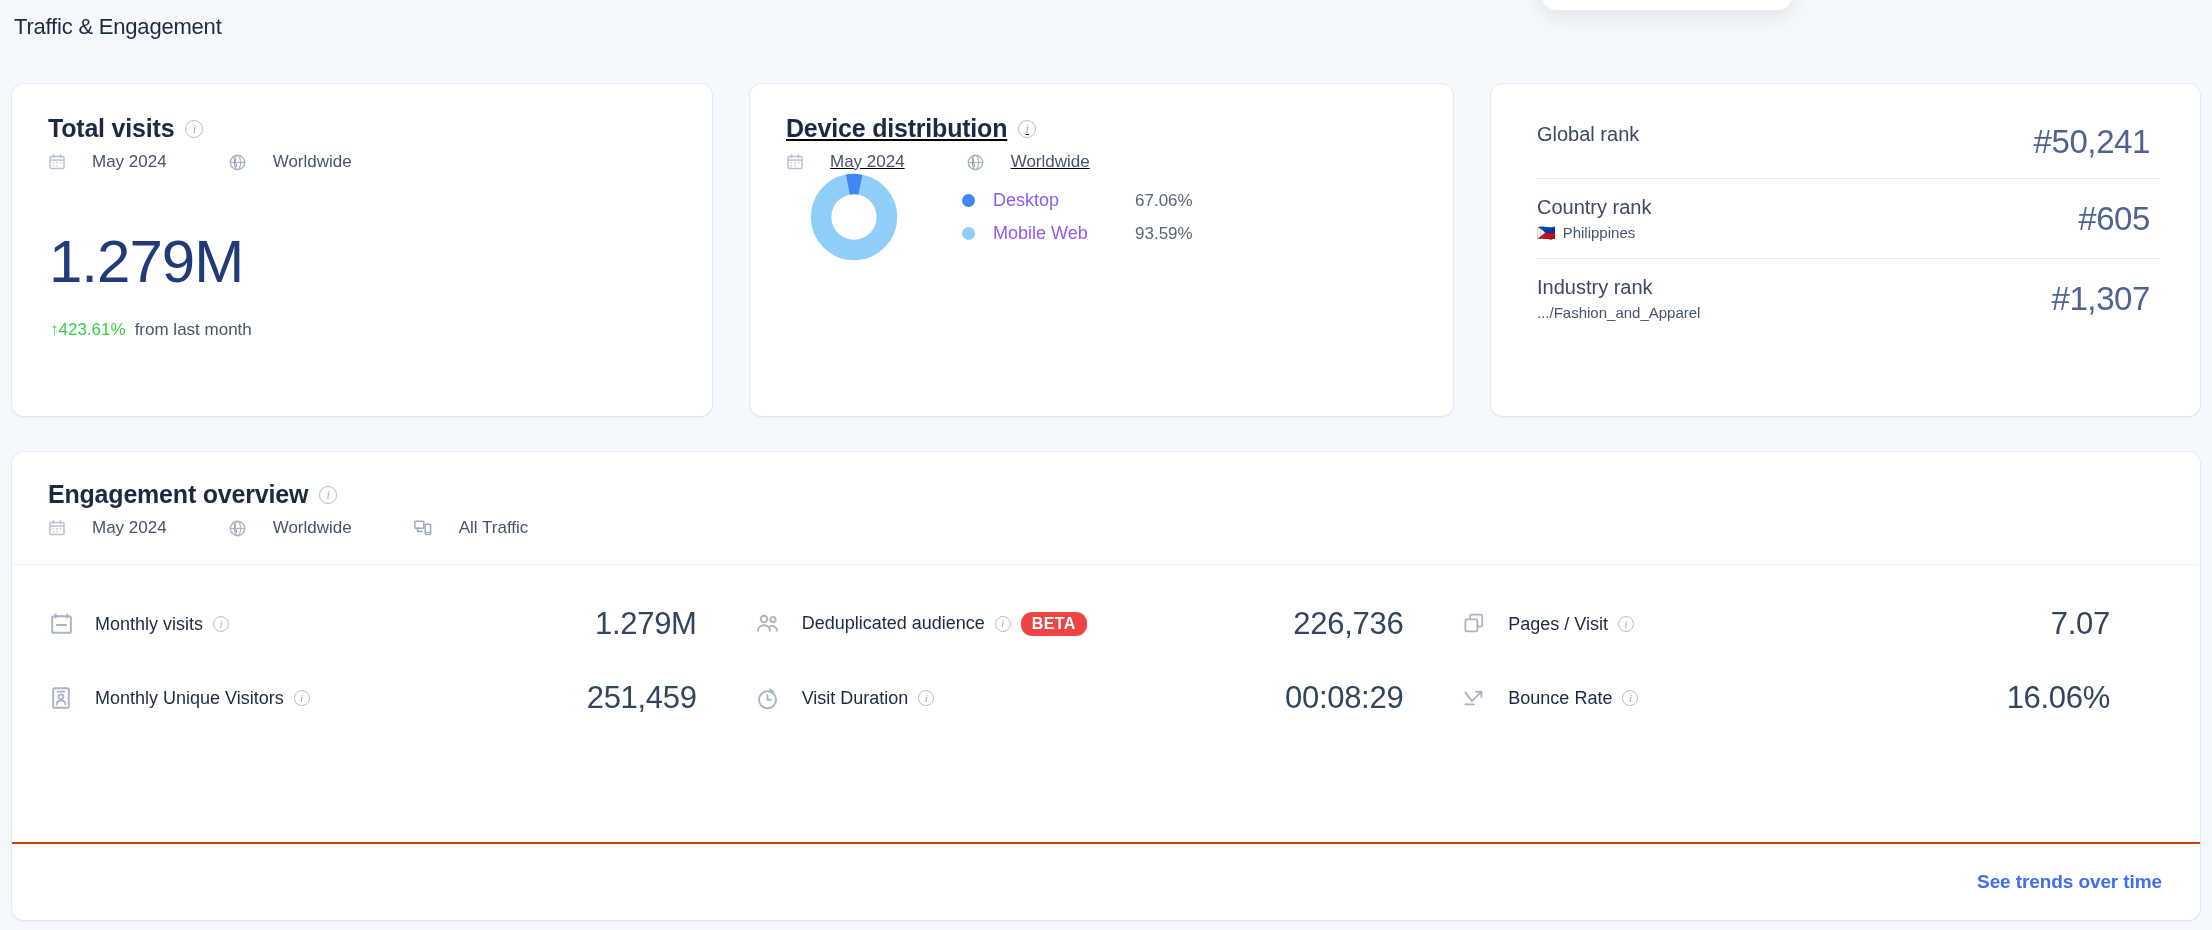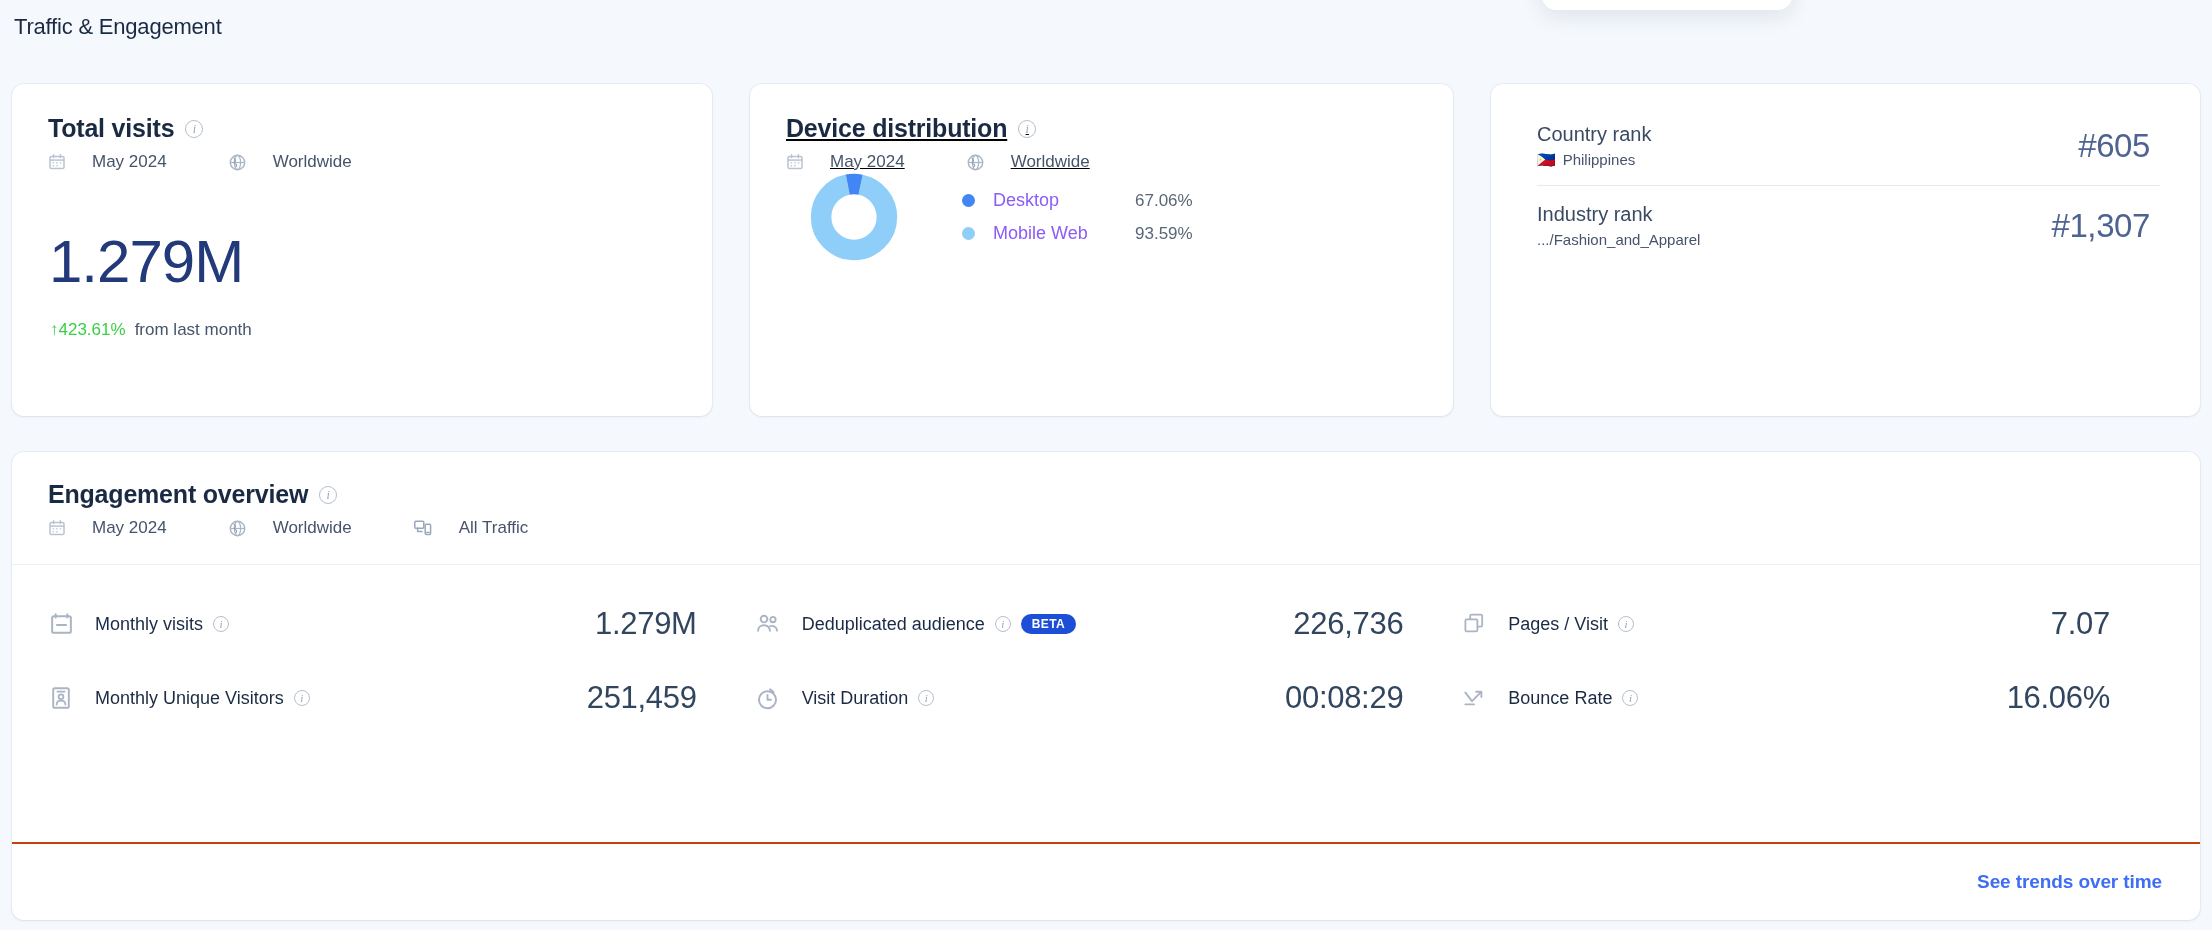--- a/index.html
+++ b/index.html
@@ -175,23 +175,23 @@
   }
   .metric-label {
     display: flex;
     align-items: center;
     gap: 10px;
     font-size: 18px;
     color: #1b2a43;
     white-space: nowrap;
   }
   .beta-badge {
-    background: #1d4ed8;
+    background: #ef4444;
     color: #ffffff;
-    font-size: 12px;
+    font-size: 16px;
     font-weight: 700;
     letter-spacing: 0.4px;
     padding: 4px 11px 4px 11px;
     border-radius: 11px;
     line-height: 1.05;
   }
   .metric-value {
     margin-left: auto;
     font-size: 31px;
     font-weight: 400;
@@ -319,20 +319,26 @@
           <span class="legend-name">Mobile Web</span>
           <span class="legend-val">93.59%</span>
         </div>
       </div>
     </div>
   </div>
 
   <div class="card" id="card-rank">
     <div class="rank-list">
 
+      <div class="rank-row">
+        <div>
+          <div class="rank-label">Global rank</div>
+        </div>
+        <div class="rank-value">#50,241</div>
+      </div>
 
       <div class="rank-row">
         <div>
           <div class="rank-label">Country rank</div>
           <div class="rank-sub">
             <span class="flag">🇵🇭</span>
             <span>Philippines</span>
           </div>
         </div>
         <div class="rank-value">#605</div>

